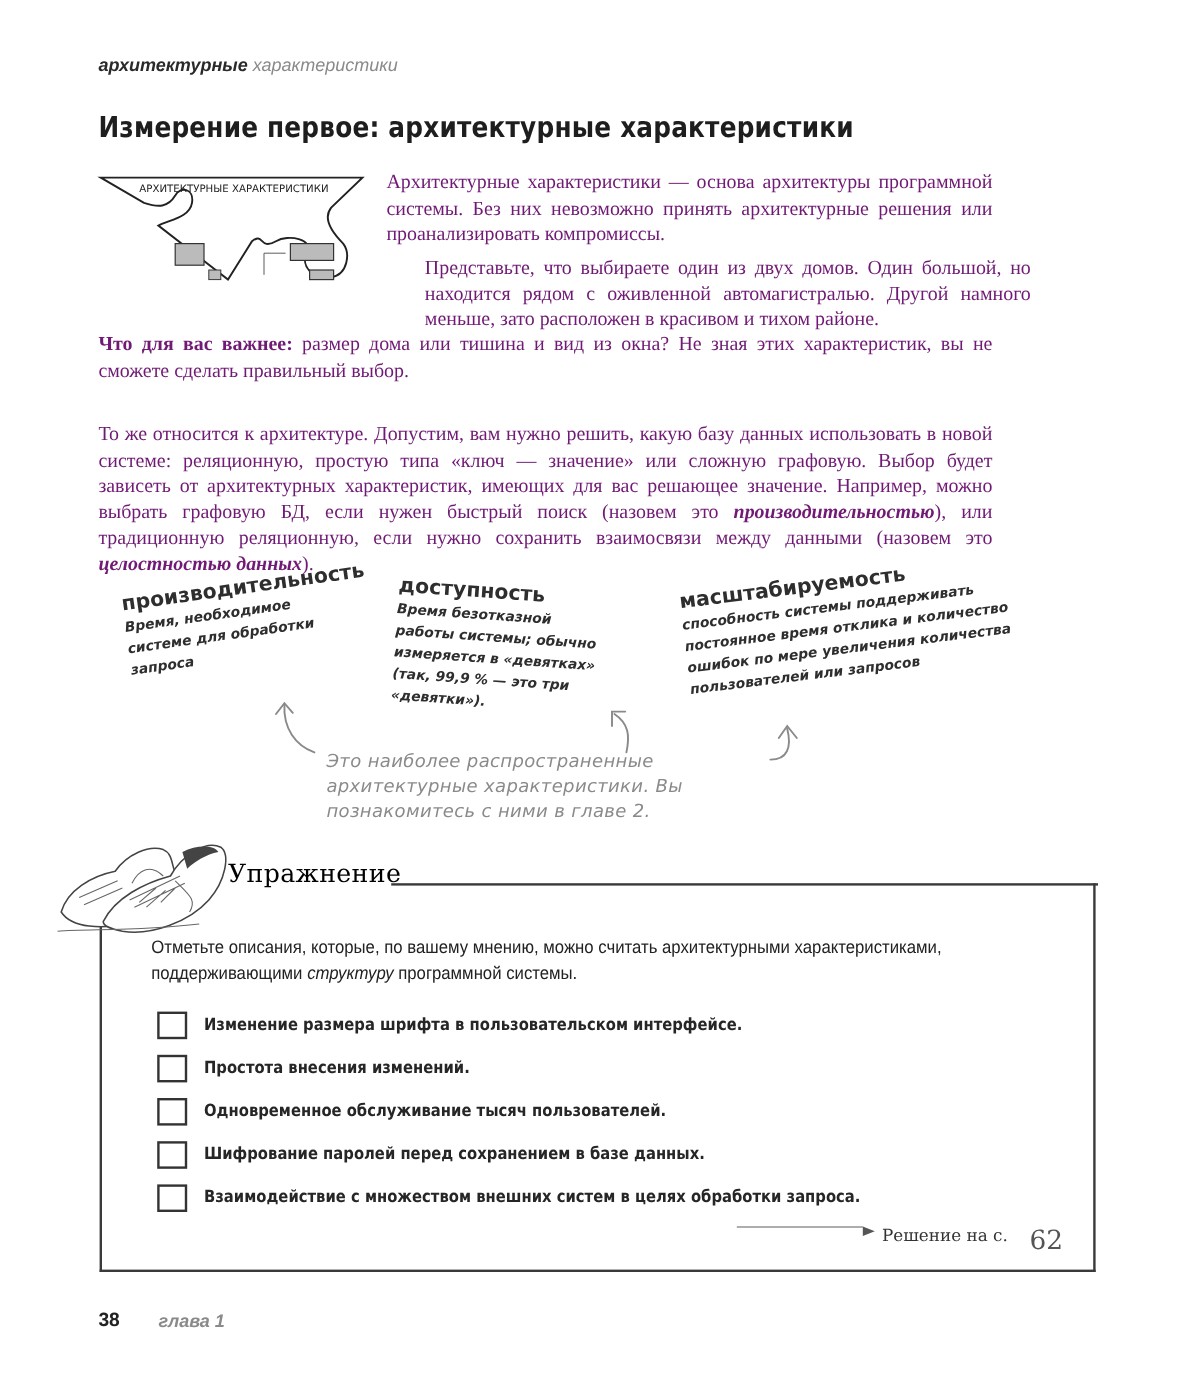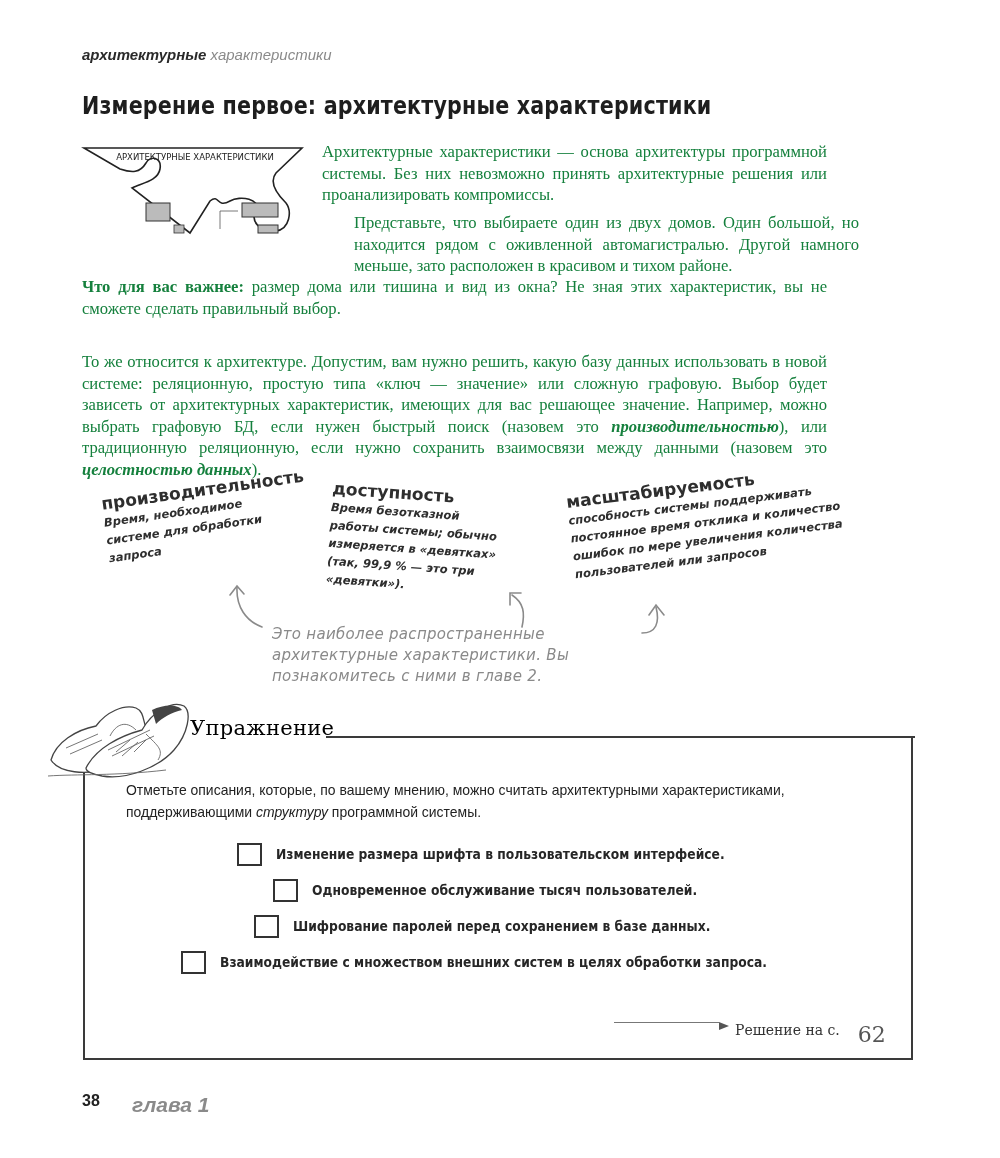--- a/index.html
+++ b/index.html
@@ -7,21 +7,21 @@
   .abs { position: absolute; }
 
   .running-head { left: 82px; top: 46px; font-family: "Liberation Sans", sans-serif; font-style: italic; font-weight: bold; font-size: 15px; }
   .running-head .dark { color: #2a2a2a; }
   .running-head .grey { color: #8a8a8a; font-weight: normal; }
 
   .page-title { left: 82px; top: 92px; font-family: "DejaVu Sans", sans-serif; font-weight: bold; font-size: 24px; letter-spacing: 0.2px; transform: scaleX(0.86); transform-origin: left top; color: #1e1e1e; }
 
   .puzzle { left: 80px; top: 143px; width: 230px; height: 95px; }
 
-  .body-text { font-family: "Liberation Serif", serif; font-size: 16.6px; line-height: 21.5px; color: #15803d; }
+  .body-text { font-family: "Liberation Serif", serif; font-size: 16.6px; line-height: 21.5px; color: #701a75; }
   .p1 { left: 322px; top: 141px; width: 505px; text-align: justify; }
   .p2 { left: 322px; top: 212px; width: 505px; text-align: justify; margin-left: 32px; }
   .p3 { left: 82px; top: 276px; width: 745px; text-align: justify; }
   .p4 { left: 82px; top: 327px; width: 745px; text-align: justify; margin-top: 24px; }
   .bi { font-style: italic; font-weight: bold; }
   .b { font-weight: bold; }
 
   .hand { font-family: "DejaVu Sans", sans-serif; font-weight: bold; color: #2e2e2e; }
   .note-title { font-size: 17px; }
   .note-body { font-size: 11.5px; line-height: 18px; font-style: italic; }
@@ -34,32 +34,32 @@
   .arrows { left: 220px; top: 575px; width: 460px; height: 70px; }
 
   .exercise-box { left: 83px; top: 736px; width: 830px; height: 324px; border: 2px solid #3a3a3a; border-top: none; box-sizing: border-box; }
   .box-topline { left: 326px; top: 736px; width: 589px; height: 0; border-top: 2px solid #3a3a3a; }
   .shoes { left: 46px; top: 690px; width: 145px; height: 90px; }
   .exercise-title { left: 190px; top: 716px; font-family: "DejaVu Serif", serif; font-size: 21px; color: #000000; letter-spacing: 0.3px; }
 
   .instructions { left: 126px; top: 779px; width: 760px; font-family: "Liberation Sans", sans-serif; font-size: 15px; line-height: 22px; color: #222; transform: scaleX(0.93); transform-origin: left top; }
 
   .check-list { left: 131px; top: 836px; width: 760px; margin: 0; padding: 0; list-style: none; }
-  .check-item { display: flex; align-items: center; height: 36px; justify-content: center; }
+  .check-item { display: flex; align-items: center; height: 36px; }
   .checkbox { width: 25px; height: 23px; border: 2px solid #333; box-sizing: border-box; margin-right: 14px; flex: 0 0 auto; background: #fff; }
   .check-label { font-family: "DejaVu Sans", sans-serif; font-weight: bold; font-size: 14px; color: #262626; transform: scaleX(0.88); transform-origin: left center; white-space: nowrap; }
 
   .solution { left: 614px; top: 1022px; display: flex; }
   .solution .line { width: 105px; height: 0; border-top: 1.5px solid #777; }
   .solution .arrowhead { width: 0; height: 0; border-left: 10px solid #555; border-top: 4px solid transparent; border-bottom: 4px solid transparent; margin-right: 6px; }
   .solution .txt { font-family: "DejaVu Serif", serif; font-size: 14px; color: #333; }
   .solution .num { font-family: "DejaVu Serif", serif; font-size: 22px; color: #555; margin-left: 18px; font-weight: 300; }
 
   .page-number { left: 82px; top: 1092px; font-family: "Liberation Sans", sans-serif; font-weight: bold; font-size: 16px; color: #222; }
-  .chapter { left: 132px; top: 1093px; font-family: "Liberation Sans", sans-serif; font-style: italic; font-weight: bold; font-size: 21px; color: #8a8a8a; }
+  .chapter { left: 132px; top: 1093px; font-family: "Liberation Sans", sans-serif; font-style: italic; font-weight: bold; font-size: 15px; color: #8a8a8a; }
 </style>
 </head>
 <body>
 
 <div class="abs running-head">
   <span class="dark">архитектурные</span>
   <span class="grey">характеристики</span>
 </div>
 
 <div class="abs page-title">Измерение первое: архитектурные характеристики</div>
@@ -125,20 +125,24 @@
 
 <div class="abs instructions"><span>Отметьте описания, которые, по вашему мнению, можно считать архитектурными характеристиками, поддерживающими </span><em>структуру</em><span> программной системы.</span></div>
 
 <ul class="abs check-list">
   <li class="check-item">
     <span class="checkbox"></span>
     <span class="check-label">Изменение размера шрифта в пользовательском интерфейсе.</span>
   </li>
   <li class="check-item">
     <span class="checkbox"></span>
+    <span class="check-label">Простота внесения изменений.</span>
+  </li>
+  <li class="check-item">
+    <span class="checkbox"></span>
     <span class="check-label">Одновременное обслуживание тысяч пользователей.</span>
   </li>
   <li class="check-item">
     <span class="checkbox"></span>
     <span class="check-label">Шифрование паролей перед сохранением в базе данных.</span>
   </li>
   <li class="check-item">
     <span class="checkbox"></span>
     <span class="check-label">Взаимодействие с множеством внешних систем в целях обработки запроса.</span>
   </li>

